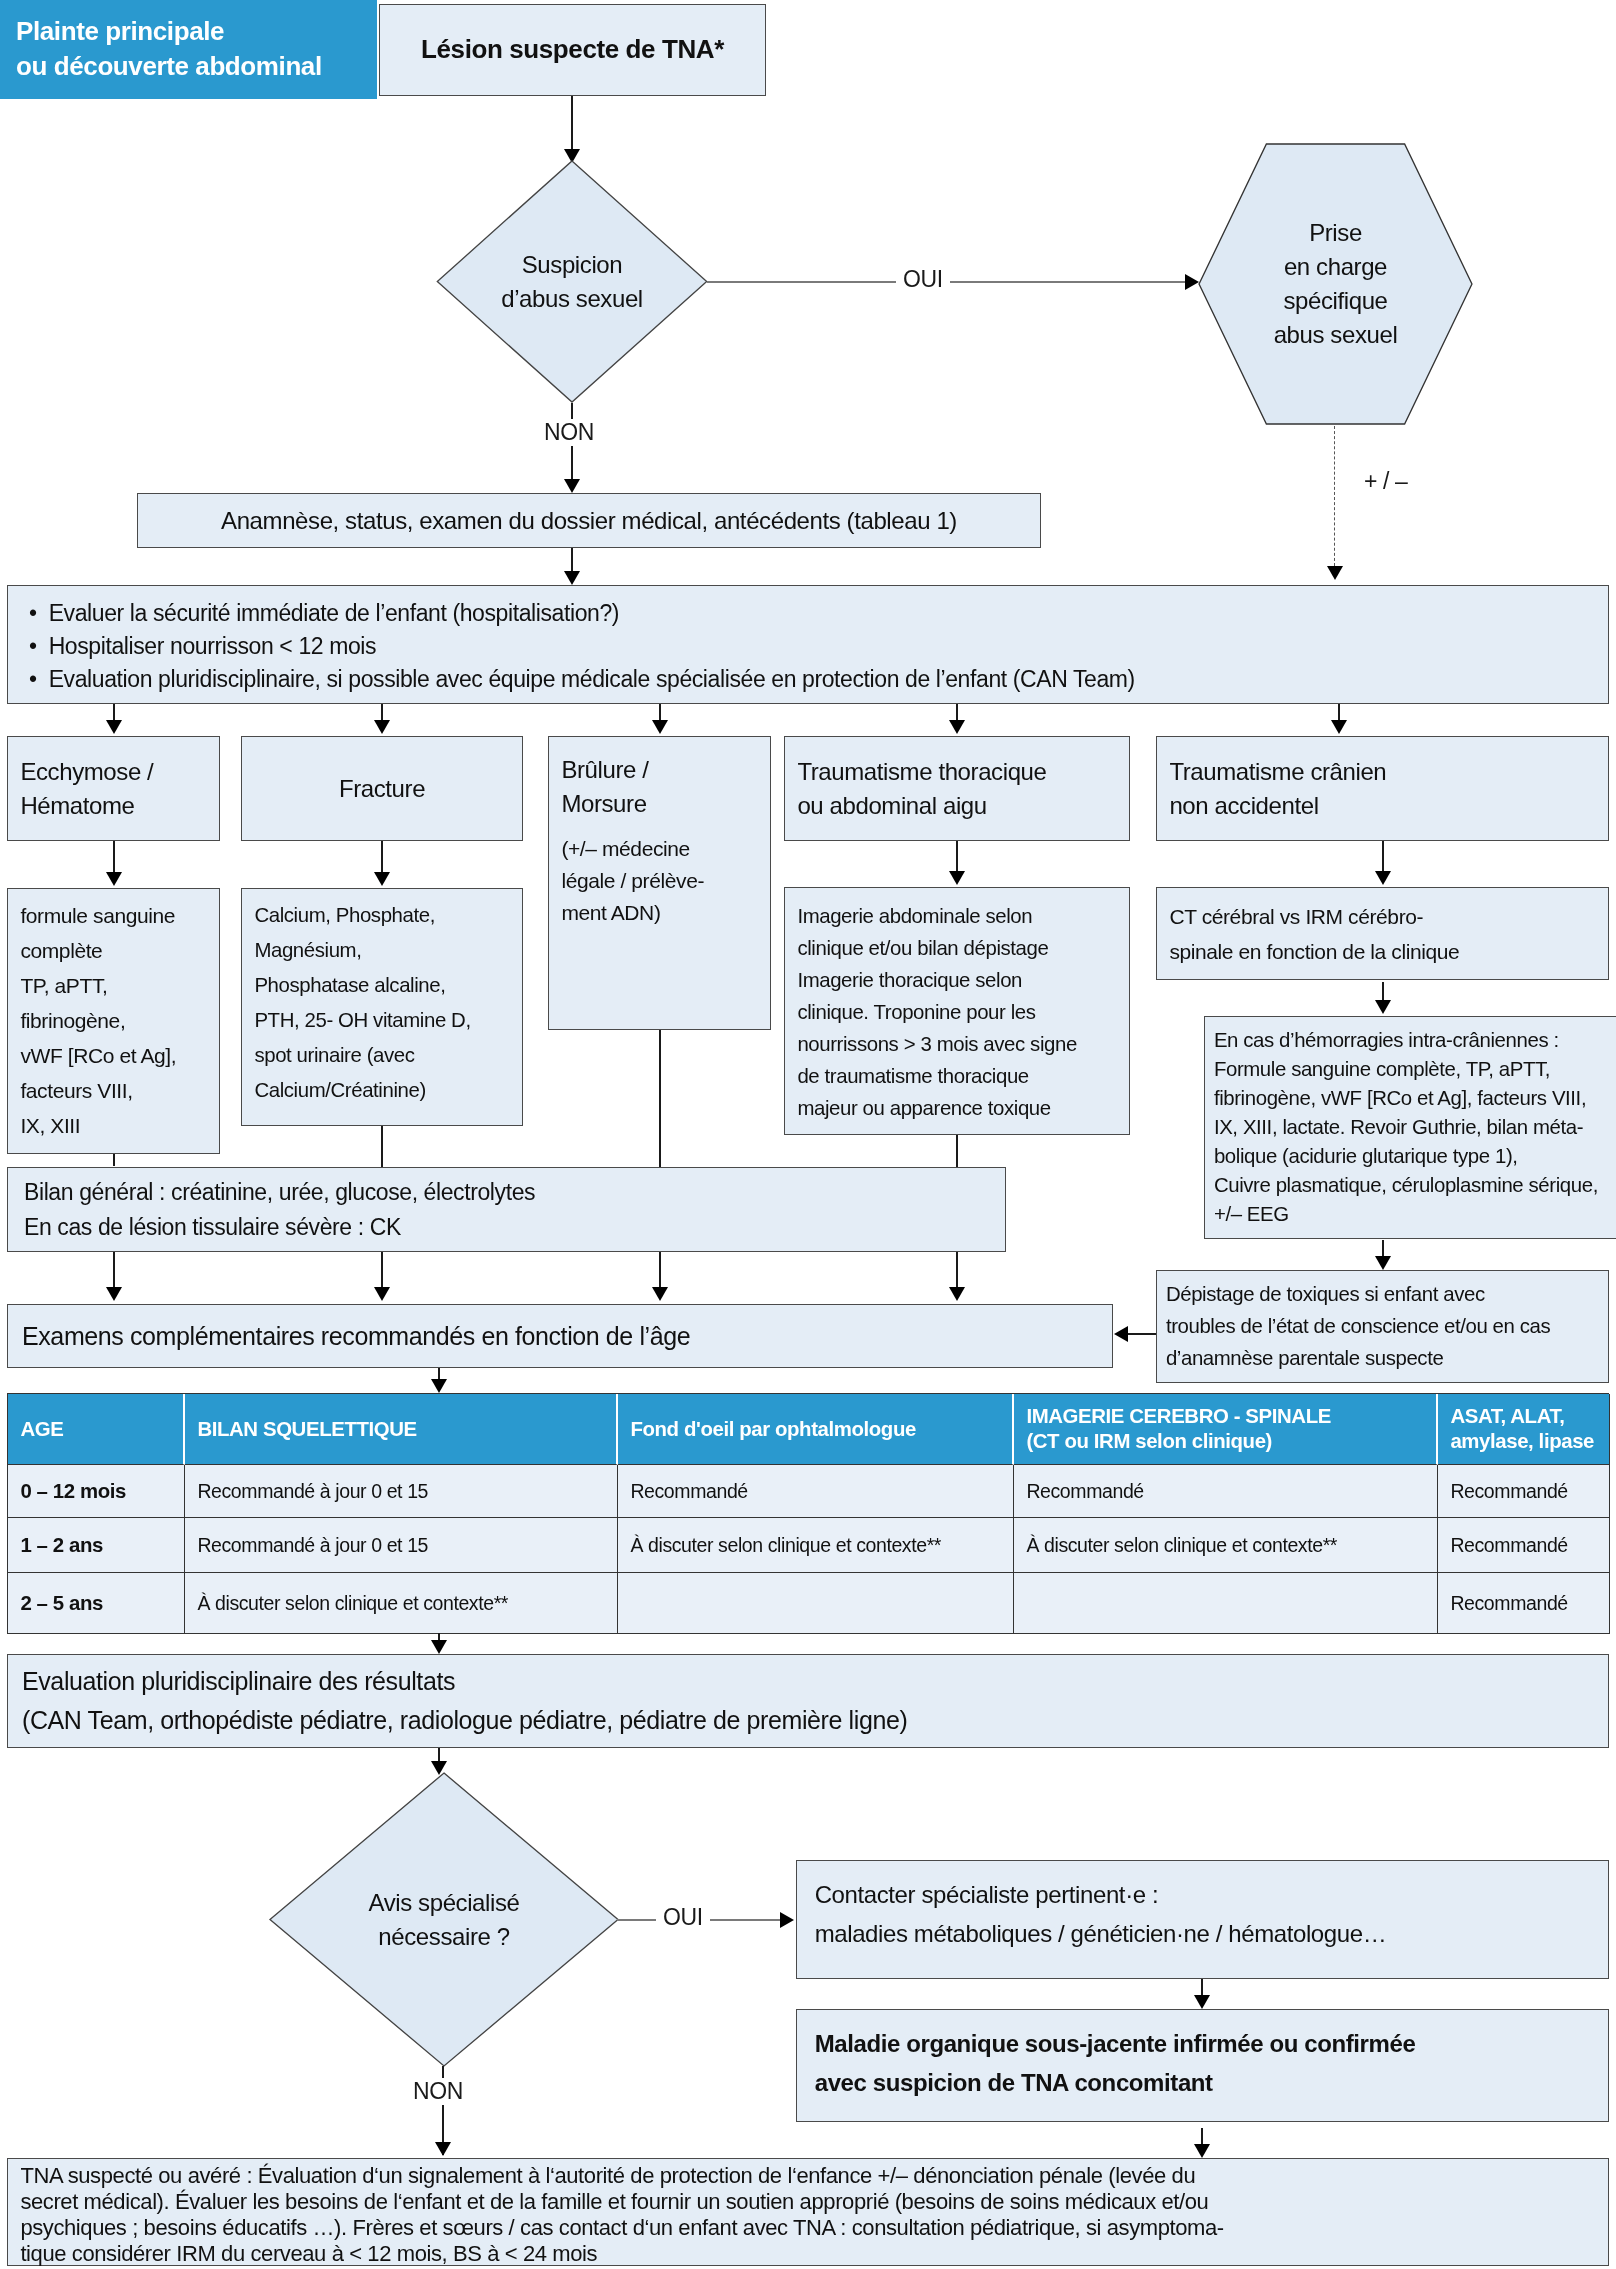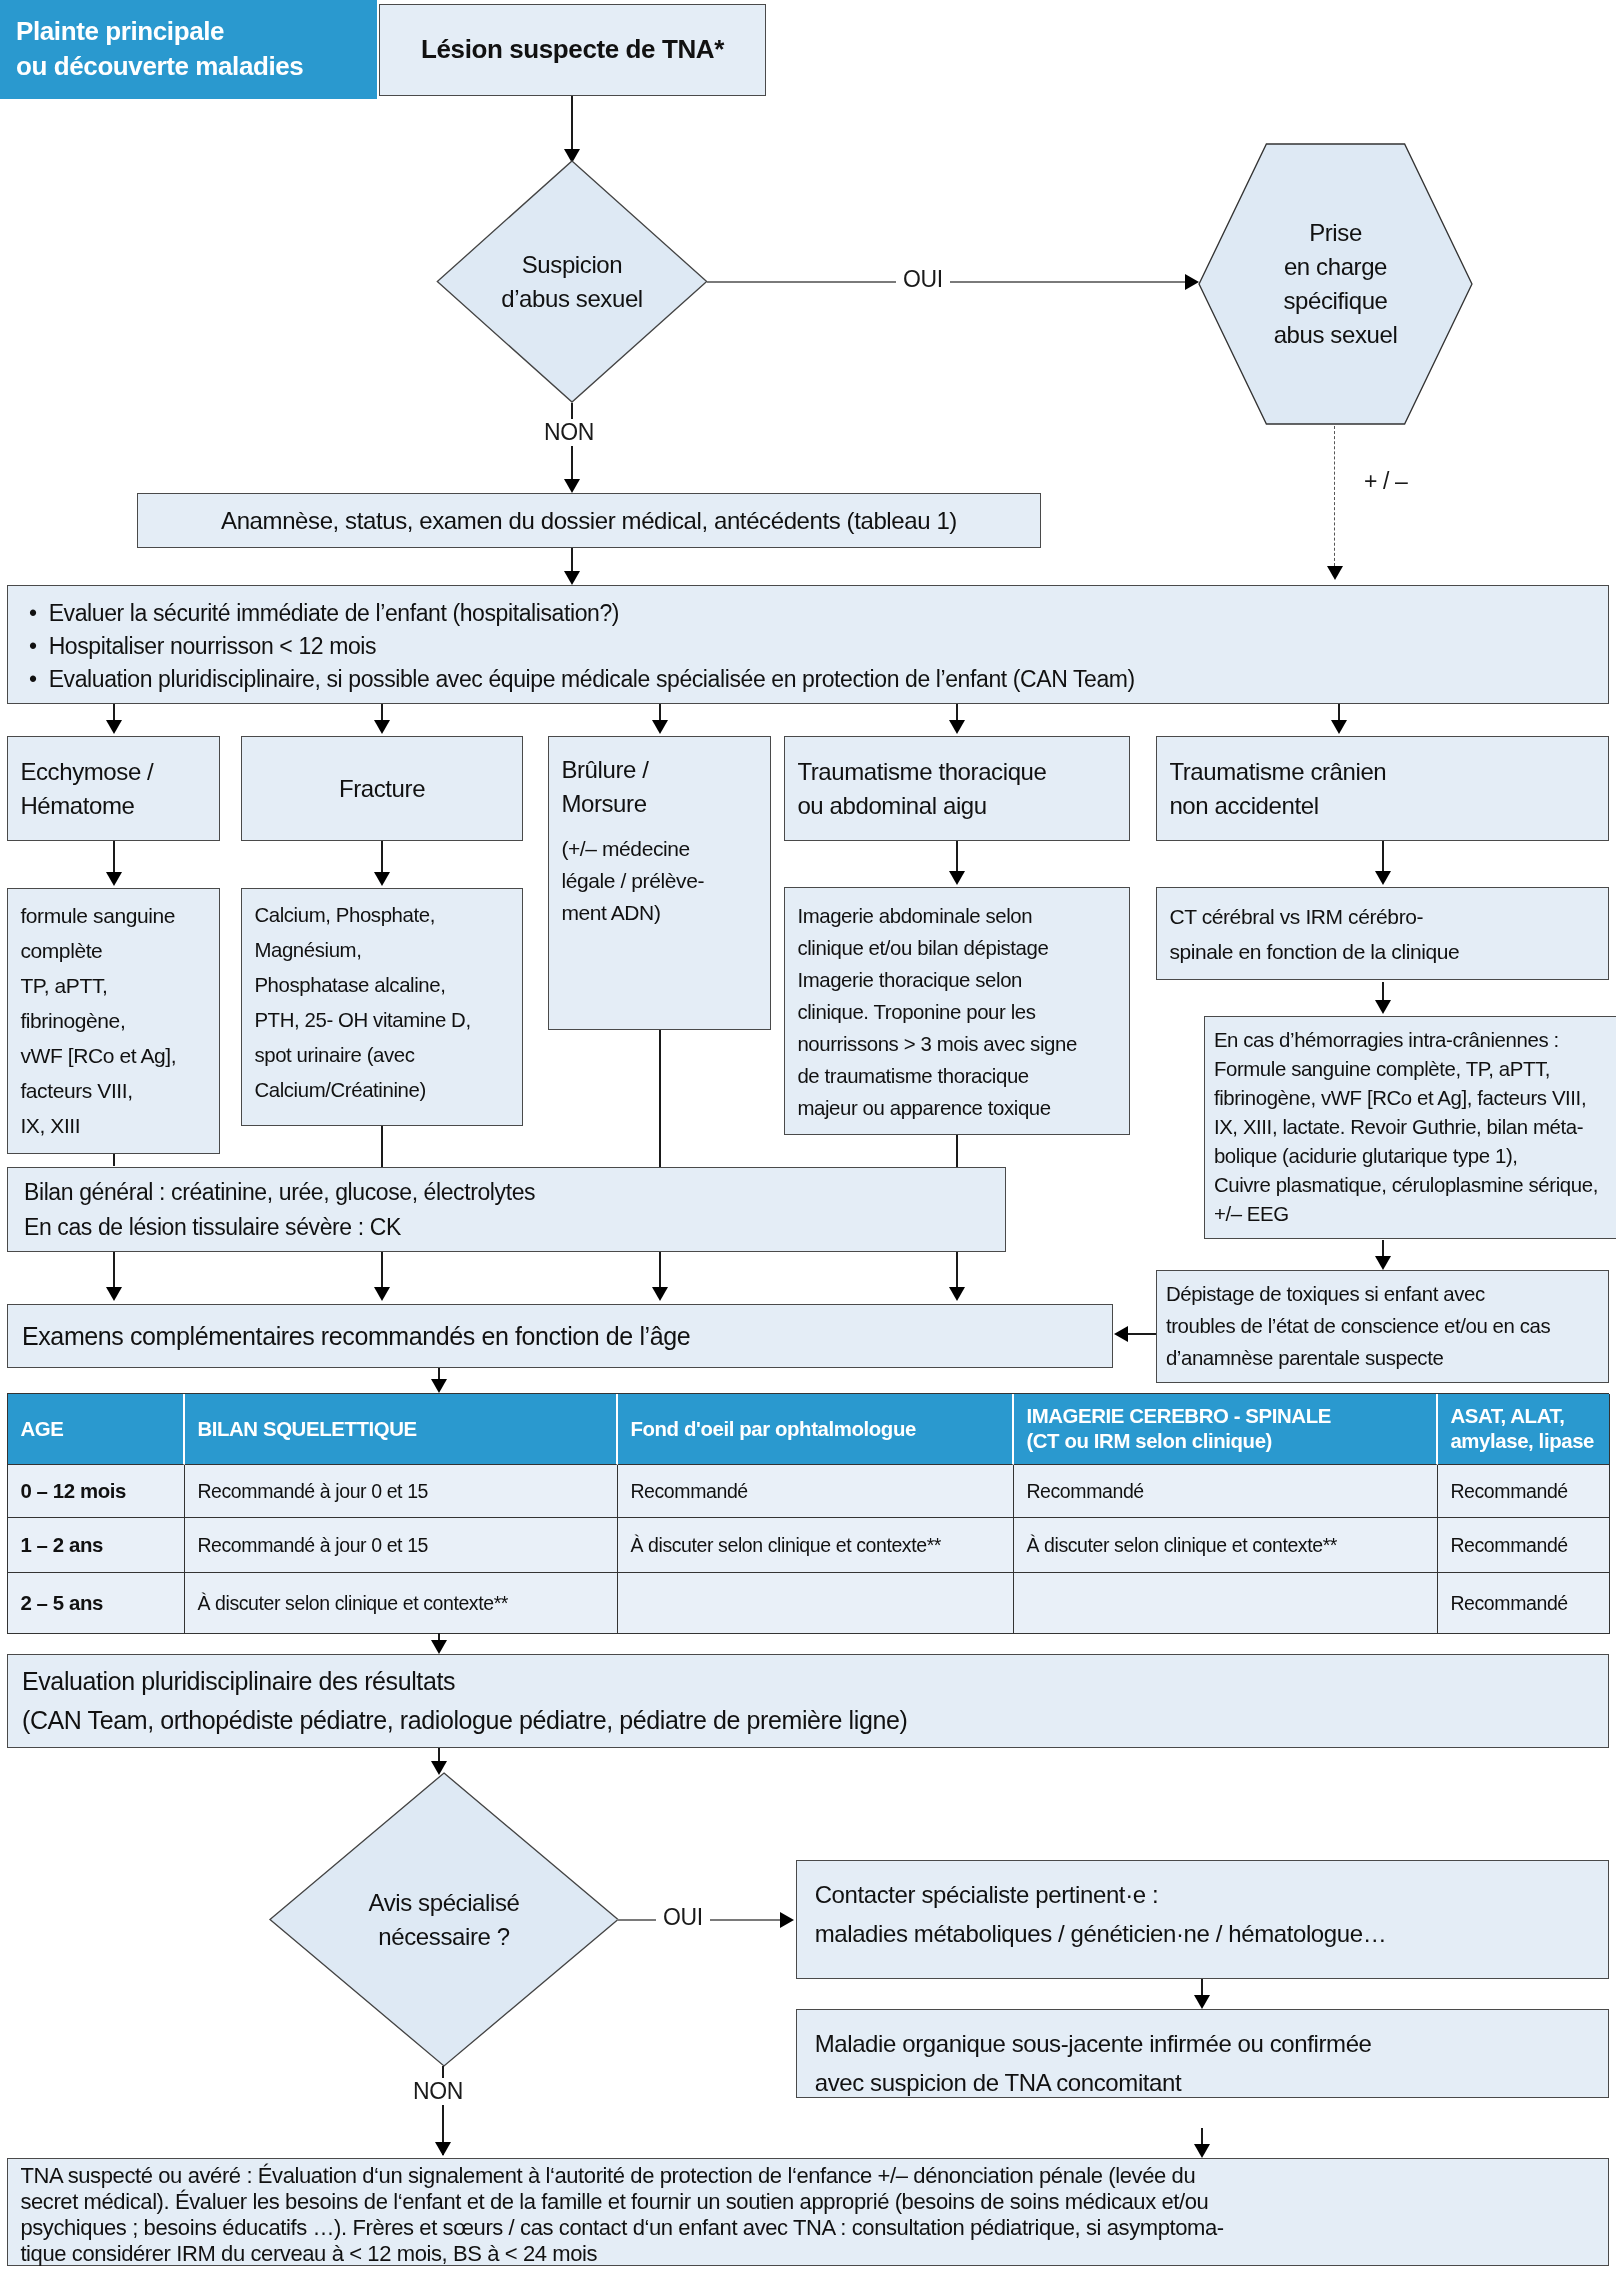--- a/index.html
+++ b/index.html
@@ -28,21 +28,21 @@
   .td.age{font-weight:bold;font-size:20.4px;}
   svg{position:absolute;overflow:visible;}
 </style>
 </head>
 <body>
 
 <div id="canvas">
 
   <div class="blue-head" style="left:0;top:0;width:377px;height:99px;font-size:26px;line-height:35px;padding:14px 16px;box-sizing:border-box;">
     <div class="preline">Plainte principale
-ou découverte maladies</div>
+ou découverte abdominal</div>
   </div>
   <div class="box ctr" style="left:379px;top:3.5px;width:387px;height:92px;font-size:26px;font-weight:bold;">
     <div>Lésion suspecte de TNA*</div>
   </div>
 
   <div class="vline" style="left:571px;top:96px;height:55px;"></div>
   <div class="ah-d" style="left:564px;top:149px;"></div>
 
   <svg style="left:437px;top:161px;" width="270" height="241" viewBox="0 0 304 272">
     <polygon points="152,0 304,136 152,272 0,136" fill="#DEE9F4" stroke="#444" stroke-width="1.5"></polygon>
@@ -292,21 +292,21 @@
   <div class="lbl" style="left:656px;top:1904px;">OUI</div>
 
   <div class="box" style="left:796px;top:1860px;width:813px;height:119px;font-size:24px;line-height:39px;padding:14px 17.7px;">
     <div class="preline">Contacter spécialiste pertinent·e :
 maladies métaboliques / généticien·ne / hématologue…</div>
   </div>
 
   <div class="vline" style="left:1201px;top:1979px;height:25px;"></div>
   <div class="ah-d" style="left:1194px;top:1995px;"></div>
 
-  <div class="box" style="left:796px;top:2009px;width:813px;height:89px;font-size:24px;line-height:39px;padding:14px 17.7px;">
+  <div class="box" style="left:796px;top:2009px;width:813px;height:113px;font-size:24px;line-height:39px;padding:14px 17.7px;font-weight:bold;">
     <div class="preline">Maladie organique sous-jacente infirmée ou confirmée
 avec suspicion de TNA concomitant</div>
   </div>
 
   <div class="vline" style="left:1201px;top:2128px;height:26.6px;"></div>
   <div class="ah-d" style="left:1194px;top:2144px;"></div>
 
   <div class="vline" style="left:442px;top:2066px;height:89px;"></div>
   <div class="lbl" style="left:406px;top:2078px;">NON</div>
   <div class="ah-d" style="left:435px;top:2142px;"></div>

